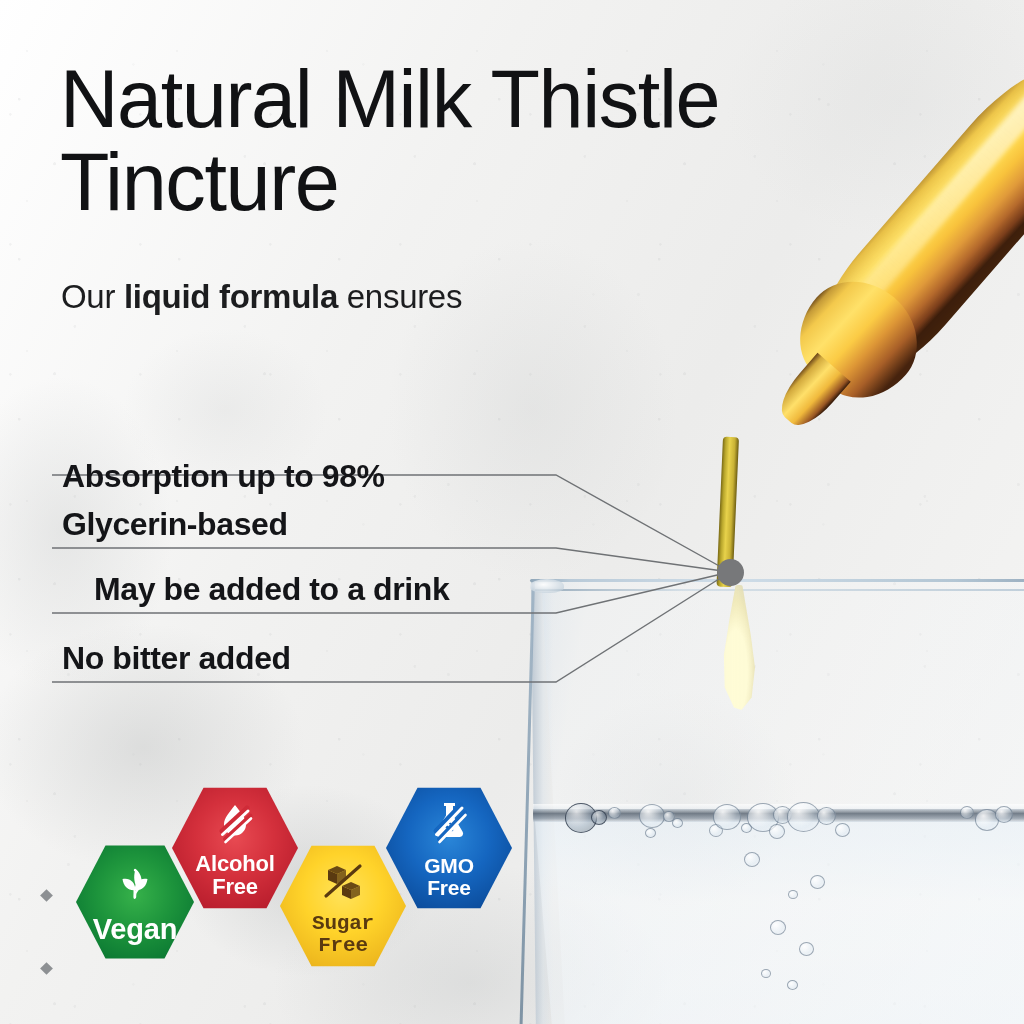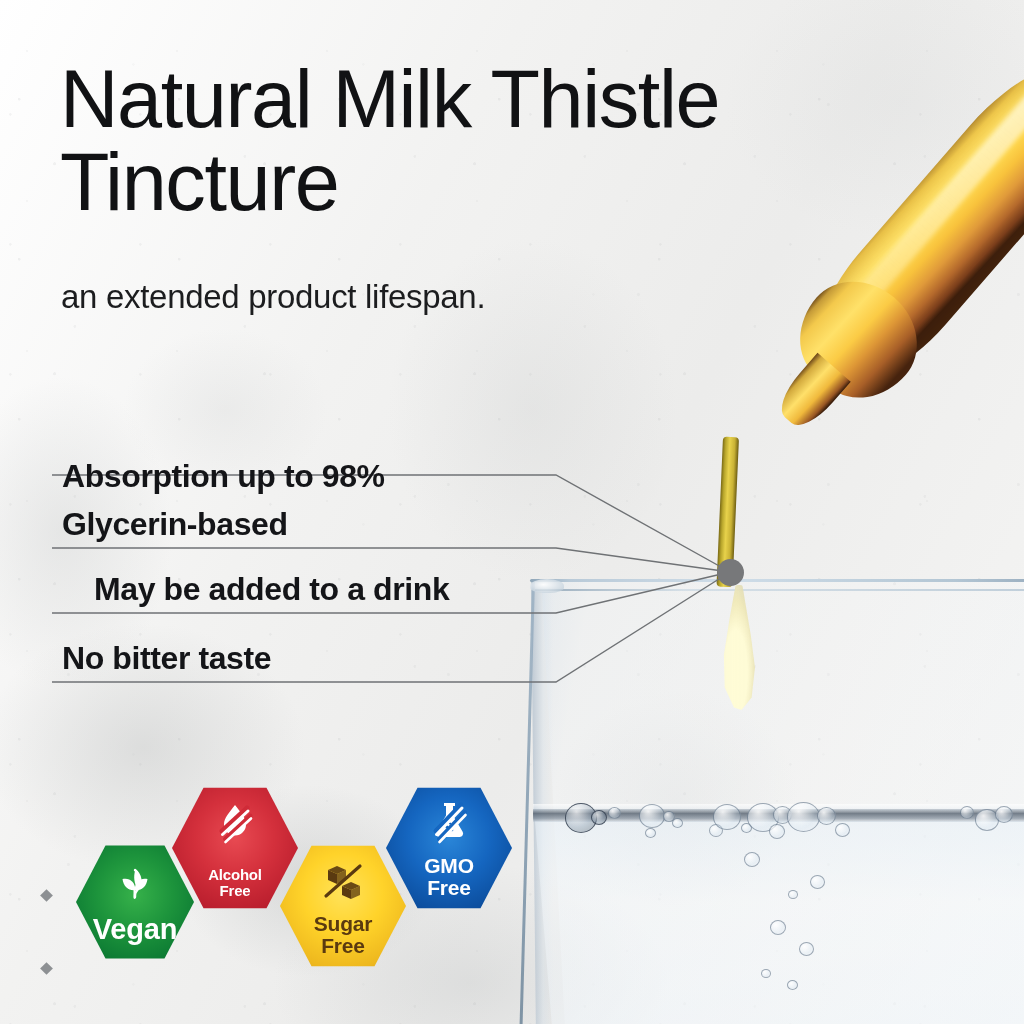--- a/index.html
+++ b/index.html
@@ -267,33 +267,33 @@
     <polyline points="52,682 556,682 730,572" fill="none" stroke="#6f7275" stroke-width="1.4"></polyline>
   </svg>
   <div class="hub"></div>
 
   <div class="title">
     <div>Natural Milk Thistle</div>
     <div>Tincture</div>
   </div>
 
   <div class="subtitle">
-    <div>an extended product lifespan.</div>
+    <div><span>Our </span><b>liquid formula</b><span> ensures</span></div>
   </div>
 
   <div class="features">
     <div class="feat-label" style="top:15px;margin-top:25px;">Absorption up to 98%</div>
     <div class="feat-diamond" style="left:42px;top:471px;"></div>
 
     <div class="feat-label" style="top:88px;">Glycerin-based</div>
     <div class="feat-diamond" style="left:42px;top:544px;"></div>
 
     <div class="feat-label" style="top:153px;margin-left:32px;">May be added to a drink</div>
 
-    <div class="feat-label" style="top:222px;">No bitter taste</div>
+    <div class="feat-label" style="top:222px;">No bitter added</div>
 
   </div>
 
   <div class="badges">
 
     <div class="hex hex-vegan">
       <div class="hex-inner">
         <div class="hex-icon" style="top:22px;">
           <svg width="44" height="44" viewBox="0 0 44 44">
             <path d="M22 6c6 5 7 13 3 19-3 4-3 4-3 8" fill="none" stroke="#fff" stroke-width="2.4" stroke-linecap="round"></path>
@@ -313,21 +313,21 @@
       <div class="hex-inner">
         <div class="hex-icon" style="top:16px;">
           <svg width="48" height="44" viewBox="0 0 48 44">
             <path d="M24 5c6 8 11 13 11 19.5A11 11 0 0 1 13 24.5C13 18 18 13 24 5z" fill="#fff"></path>
             <line x1="11" y1="31" x2="36" y2="8" stroke="#cf2b38" stroke-width="5" stroke-linecap="round"></line>
             <line x1="11.5" y1="34.5" x2="37" y2="11" stroke="#fff" stroke-width="3" stroke-linecap="round"></line>
             <line x1="14" y1="39" x2="39.5" y2="15.5" stroke="#cf2b38" stroke-width="4" stroke-linecap="round"></line>
             <line x1="14.5" y1="42" x2="40" y2="18.5" stroke="#fff" stroke-width="2.6" stroke-linecap="round"></line>
           </svg>
         </div>
-        <div class="hex-label" style="font-size:15px;margin-bottom:14px;color:#ffffff;">
+        <div class="hex-label" style="font-size:22px;margin-bottom:14px;color:#ffffff;">
           <div>Alcohol</div>
           <div>Free</div>
         </div>
       </div>
     </div>
 
     <div class="hex hex-sugar">
       <div class="hex-inner">
         <div class="hex-icon" style="top:18px;">
           <svg width="48" height="42" viewBox="0 0 48 42">
@@ -335,21 +335,21 @@
               <path d="M9 10l9-4 9 4-9 4z" opacity=".9"></path>
               <path d="M9 10v10l9 4V14z"></path>
               <path d="M27 10v10l-9 4V14z" opacity=".75"></path>
               <path d="M23 26l9-4 9 4-9 4z" opacity=".9"></path>
               <path d="M23 26v9l9 4v-9z"></path>
               <path d="M41 26v9l-9 4v-9z" opacity=".75"></path>
             </g>
             <line x1="7" y1="36" x2="41" y2="6" stroke="#5a3a10" stroke-width="3.2" stroke-linecap="round"></line>
           </svg>
         </div>
-        <div class="hex-label" style="font-size:21px;margin-bottom:14px;color:#5a3a10;">
+        <div class="hex-label" style="font-size:21px;margin-bottom:14px;color:#5a3a10;font-family:Liberation Mono, monospace;">
           <div>Sugar</div>
           <div>Free</div>
         </div>
       </div>
     </div>
 
     <div class="hex hex-gmo">
       <div class="hex-inner">
         <div class="hex-icon" style="top:14px;">
           <svg width="48" height="46" viewBox="0 0 48 46">

